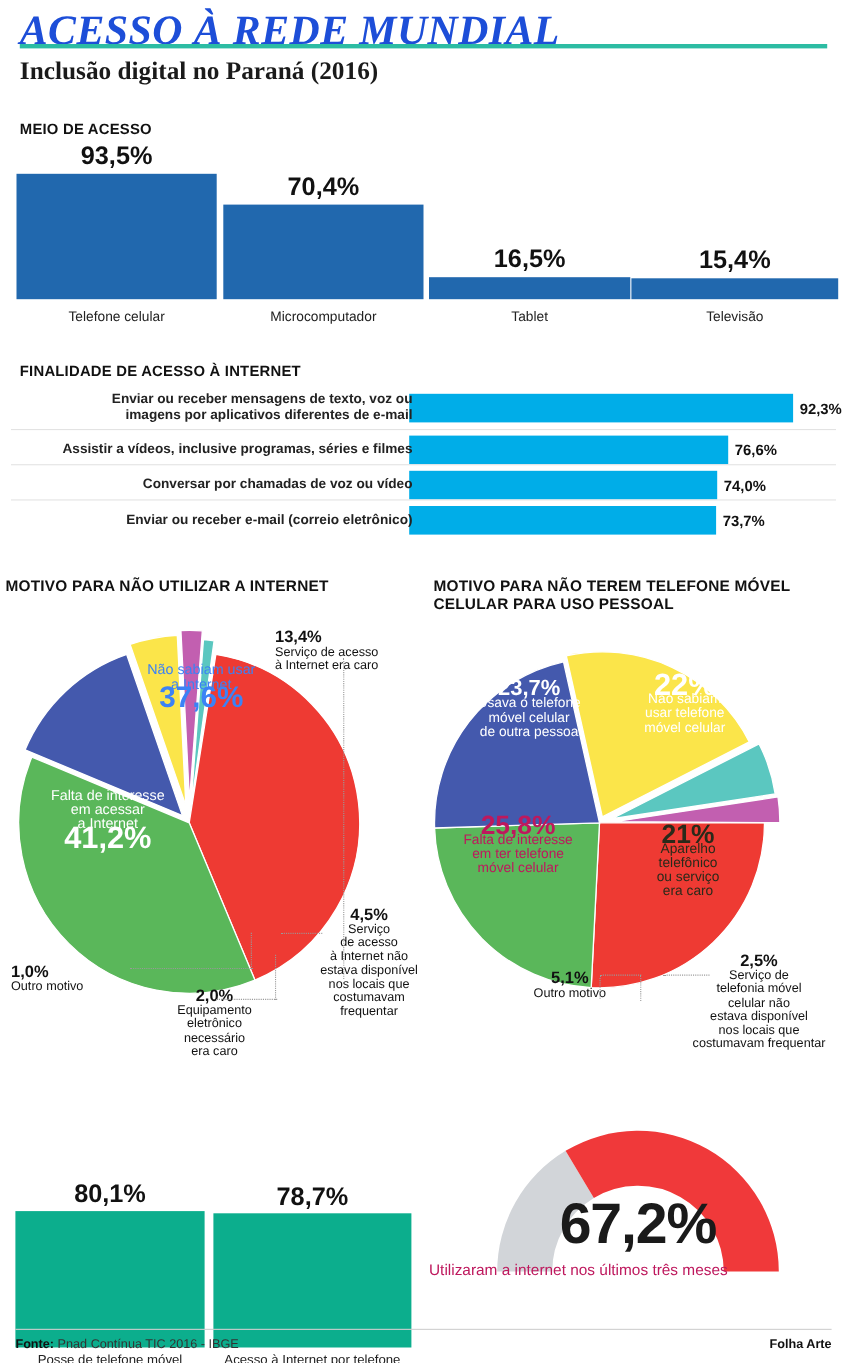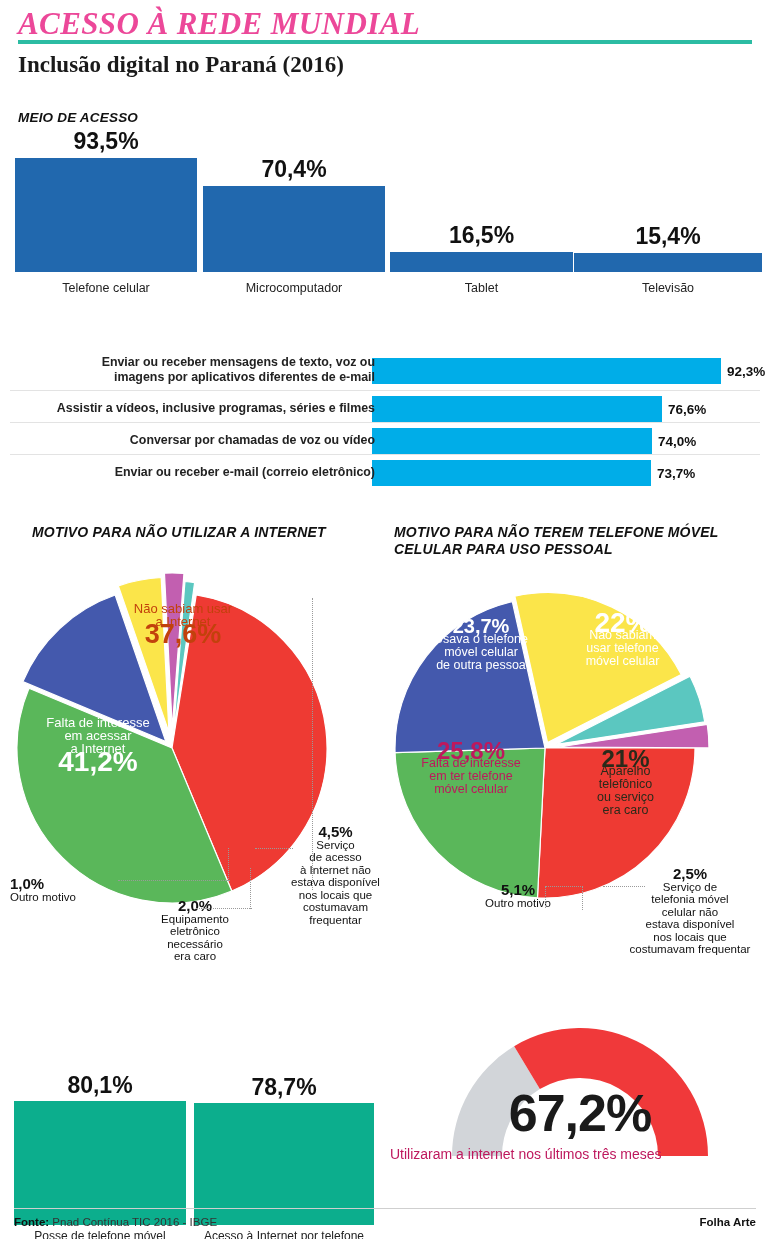--- a/index.html
+++ b/index.html
@@ -11,44 +11,44 @@
     position:relative;
     overflow:hidden;
   }
   .page{position:relative;width:770px;height:1239px;}
 
   
   .title{
     position:absolute;left:18px;top:6px;
     font-family:"Liberation Serif", serif;
     font-style:italic;font-weight:bold;
-    font-size:31px;letter-spacing:.4px;color:#ec4899;
+    font-size:38px;letter-spacing:.4px;color:#1d4ed8;
     white-space:nowrap;
   }
   .title-rule{
     position:absolute;left:18px;top:40px;width:734px;height:4px;
     background:#2cbca3;
   }
   .subtitle{
     position:absolute;left:18px;top:52px;
     font-family:"Liberation Serif", serif;
     font-weight:bold;font-size:23px;color:#1a1a1a;
     white-space:nowrap;
   }
 
   
   .sect{
     position:absolute;
-    font-weight:bold;font-style:italic;
+    font-weight:bold;
     font-size:13.5px;letter-spacing:.2px;color:#111;
     white-space:nowrap;
   }
   .sect.s1{left:18px;top:110px;}
   .sect.s2{left:18px;top:330px;}
-  .sect.s3{left:32px;top:524px;font-size:14px;}
+  .sect.s3{left:5px;top:524px;font-size:14px;}
   .sect.s4{left:394px;top:524px;font-size:14px;line-height:17px;white-space:normal;width:350px;}
 
   
   #colbars{position:absolute;left:0;top:140px;width:770px;height:160px;}
   .colbar{position:absolute;bottom:28px;background:#2168ae;}
   .colval{
     position:absolute;font-weight:bold;font-size:23px;color:#111;
     text-align:center;
   }
   .collab{
@@ -116,20 +116,21 @@
       <div class="colval" style="left: 203px; width: 182px; bottom: 117px;">70,4%</div>
       <div class="collab" style="left: 203px; width: 182px;">Microcomputador</div>
       <div class="colbar" style="left: 390px; width: 183px; height: 20px; background: rgb(33, 104, 174);"></div>
       <div class="colval" style="left: 390px; width: 183px; bottom: 51px;">16,5%</div>
       <div class="collab" style="left: 390px; width: 183px;">Tablet</div>
       <div class="colbar" style="left: 574px; width: 188px; height: 19px; background: rgb(33, 104, 174);"></div>
       <div class="colval" style="left: 574px; width: 188px; bottom: 50px;">15,4%</div>
       <div class="collab" style="left: 574px; width: 188px;">Televisão</div>
     </div>
 
+  <div class="sect s2">FINALIDADE DE ACESSO À INTERNET</div>
   <div id="hbars">
       <div class="hbar" style="top: 6px; width: 349px; background: rgb(0, 173, 232);"></div>
       <div class="hlabel" style="top: 3px;"><span>Enviar ou receber mensagens de texto, voz ou</span><br><span>imagens por aplicativos diferentes de e-mail</span></div>
       <div class="hval" style="left: 727px; top: 12px;">92,3%</div>
       <div class="hsep" style="top: 38px;"></div>
       <div class="hbar" style="top: 44px; width: 290px; background: rgb(0, 173, 232);"></div>
       <div class="hlabel" style="top: 49px;"><span>Assistir a vídeos, inclusive programas, séries e filmes</span></div>
       <div class="hval" style="left: 668px; top: 50px;">76,6%</div>
       <div class="hsep" style="top: 70px;"></div>
       <div class="hbar" style="top: 76px; width: 280px; background: rgb(0, 173, 232);"></div>
@@ -146,22 +147,23 @@
 
   <div class="pie-wrap" id="pie1" style="left:0px;top:548px;width:390px;height:460px;">
       <svg width="390" height="460" viewBox="0 0 390 460" style="position: absolute; left: 0px; top: 0px;">
         <path d="M 172 200 L 196.2473420812358 46.90830720775364 A 155 155 0 0 1 231.7655188029964 343.01427467986787 Z" fill="#ee3a33" stroke="#ffffff" stroke-width="1.2"></path>
         <path d="M 172 200 L 231.7655188029964 343.01427467986787 A 155 155 0 0 1 28.985725320132275 140.2344811970034 Z" fill="#5ab75a" stroke="#ffffff" stroke-width="1.2"></path>
         <path d="M 165.83907604664182 193.4392823532073 L 22.824801366774096 133.67376355021068 A 155 155 0 0 1 115.17143145012588 46.95450570033748 Z" fill="#4459ad" stroke="#ffffff" stroke-width="1.2"></path>
         <path d="M 168.95253870030098 184.29290034325763 L 118.28489410378504 37.808123690387816 A 155 155 0 0 1 161.16466938243687 29.488672069324906 Z" fill="#fbe54a" stroke="#ffffff" stroke-width="1.2"></path>
         <path d="M 172.2513207976671 180.00157911592368 L 164.46345147980298 25.197350841990954 A 155 155 0 0 1 183.92697565449686 25.441949575528525 Z" fill="#c25fb0" stroke="#ffffff" stroke-width="1.2"></path>
         <path d="M 173.27933385130314 188.06839051523602 L 184.9549887081329 33.50876097484087 A 155 155 0 0 1 194.6368289074222 34.5468695322551 Z" fill="#5bc7c0" stroke="#ffffff" stroke-width="1.2"></path>
       </svg>
-      <div class="slice-txt" style="left: 88px; top: 54px; width: 190px; color: #c2410c; font-size: 13px;"><span>Não sabiam usar</span><br><span>a Internet</span><span class="big" style="font-size:27px;">37,6%</span></div>
+      <div class="slice-txt" style="left: 88px; top: 54px; width: 190px; color: #3b82f6; font-size: 13px;"><span>Não sabiam usar</span><br><span>a Internet</span><span class="big" style="font-size:27px;">37,6%</span></div>
       <div class="slice-txt" style="left: 18px; top: 168px; width: 160px; color: rgb(255, 255, 255); font-size: 13px;"><span>Falta de interesse</span><br><span>em acessar</span><br><span>a Internet</span><span class="big" style="font-size:28px;">41,2%</span></div>
+      <div class="pielabel" style="left: 250px; top: 26px; width: 140px; text-align: left;"><span class="pct">13,4%</span><span>Serviço de acesso</span><br><span>à Internet era caro</span></div>
       <div class="pielabel" style="left: 10px; top: 330px; width: 110px; text-align: left;"><span class="pct">1,0%</span><span>Outro motivo</span></div>
       <div class="pielabel" style="left: 140px; top: 352px; width: 110px; text-align: center;"><span class="pct">2,0%</span><span>Equipamento</span><br><span>eletrônico</span><br><span>necessário</span><br><span>era caro</span></div>
       <div class="pielabel" style="left: 283px; top: 278px; width: 105px; text-align: center;"><span class="pct">4,5%</span><span>Serviço</span><br><span>de acesso</span><br><span>à Internet não</span><br><span>estava disponível</span><br><span>nos locais que</span><br><span>costumavam</span><br><span>frequentar</span></div>
       <div class="lead" style="left: 312px; top: 50px; width: 1px; height: 292px; border-top: none;"></div>
       <div class="lead" style="left: 118px; top: 332px; width: 112px; height: 1px; border-left: none;"></div>
       <div class="lead" style="left: 228px; top: 300px; width: 1px; height: 33px; border-top: none;"></div>
       <div class="lead" style="left: 196px; top: 360px; width: 56px; height: 1px; border-left: none;"></div>
       <div class="lead" style="left: 250px; top: 320px; width: 1px; height: 41px; border-top: none;"></div>
       <div class="lead" style="left: 255px; top: 300px; width: 38px; height: 1px; border-left: none;"></div>
     </div>

